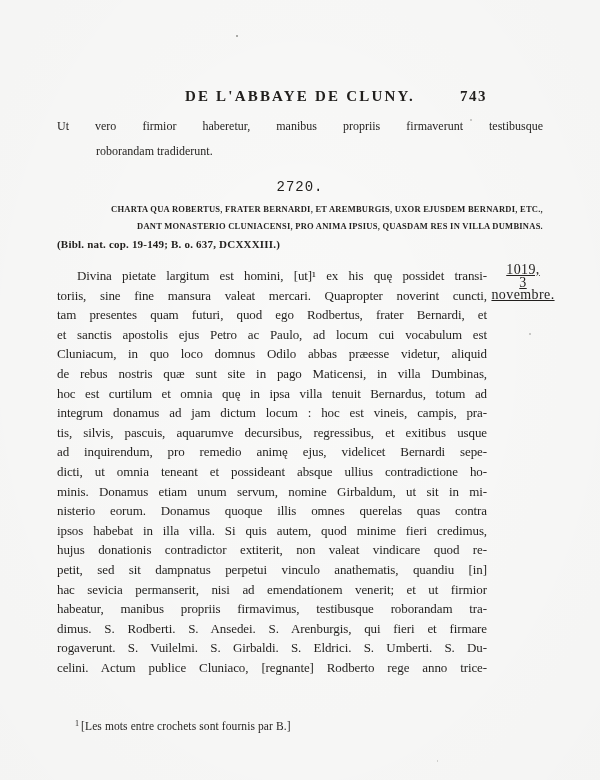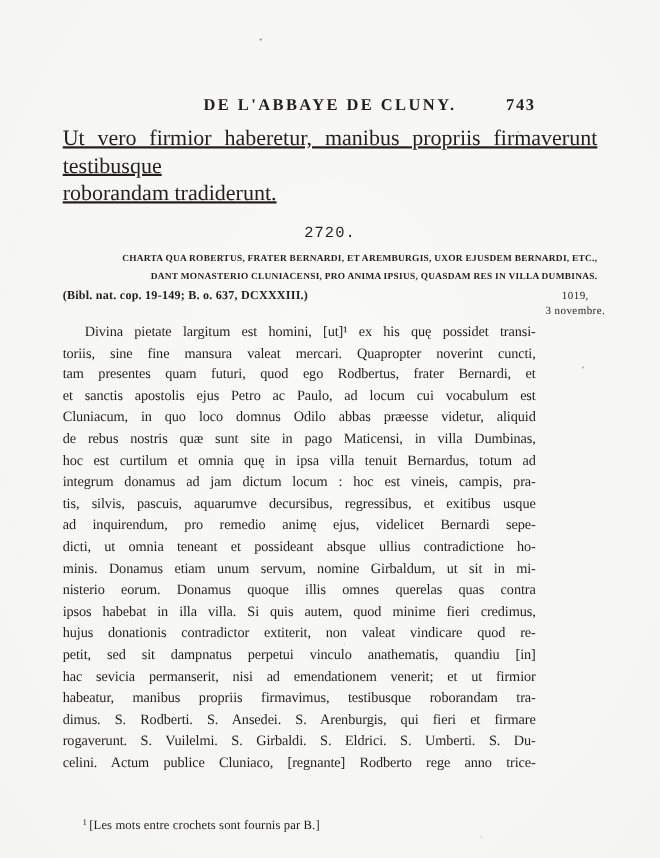--- a/index.html
+++ b/index.html
@@ -36,26 +36,25 @@
     position: absolute;
     right: 56px; top: 0;
     font-size: 15px;
     letter-spacing: 1.5px;
     font-weight: bold;
   }
 
   
   .intro {
     margin-top: 9px;
-    font-size: 20px;
+    font-size: 12px;
     line-height: 25px;
-    text-decoration: underline;
   }
   .intro .line { text-align: justify; text-align-last: justify; }
-  .intro .line:last-child { text-align-last: left; }
+  .intro .line:last-child { text-align-last: left; margin-left: 39px; }
 
   
   .charter-number {
     margin-top: 15px;
     text-align: center;
     font-size: 14px;
     letter-spacing: 1px;
     font-family: Liberation Mono, monospace;
   }
 
@@ -88,23 +87,24 @@
   }
   .charter-body .line { text-align: justify; text-align-last: justify; }
   .charter-body .line:first-child { text-indent: 20px; }
 
   
   .margin-note {
     position: absolute;
     left: 491px; top: 264px;
     width: 64px;
     text-align: center;
-    font-size: 10px;
+    font-size: 14px;
     line-height: 12.5px;
     letter-spacing: 0.4px;
+    text-decoration: underline;
   }
 
   
   .footnote {
     margin-top: 43px;
     font-size: 11.5px;
     text-indent: 18px;
     letter-spacing: 0.1px;
   }
   .footnote .marker {

